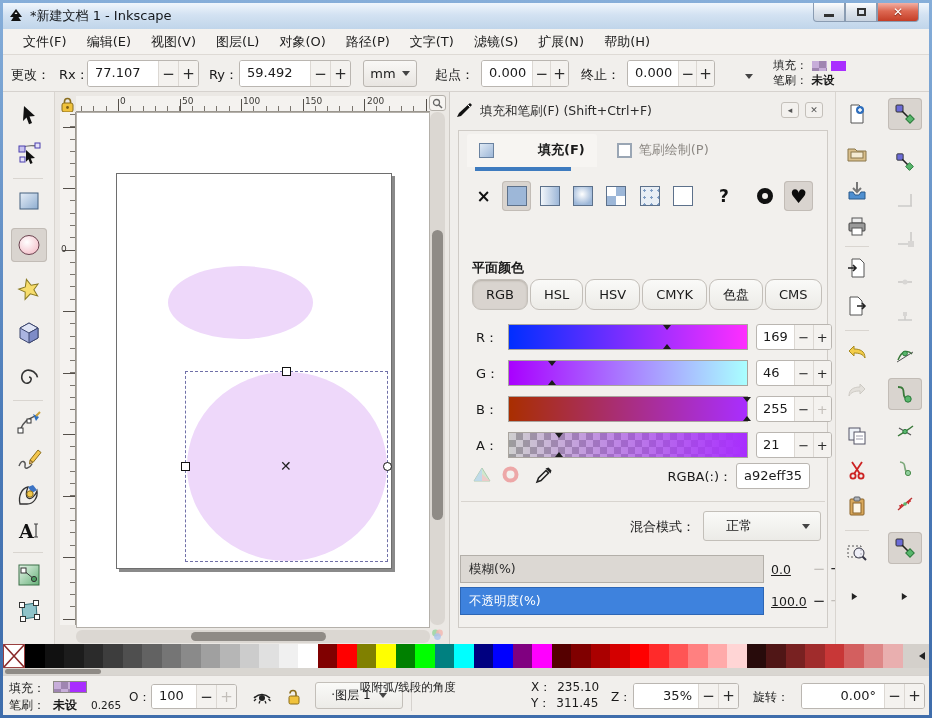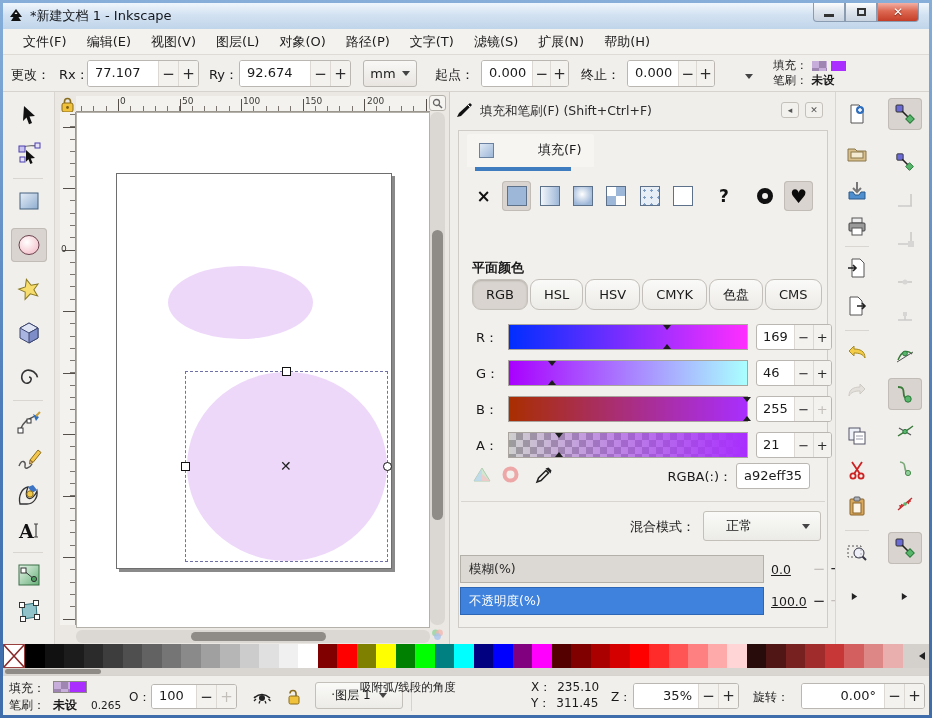--- a/index.html
+++ b/index.html
@@ -92,21 +92,21 @@
   
   #dock { position:absolute; left:446px; top:89px; width:386px; bottom:71px; background:#f0eeeb;
     border-left:1px solid #cfcbc6; }
   #dock-header { position:absolute; left:6px; top:8px; right:8px; height:22px; display:flex; align-items:center; gap:6px; }
   #dock-header .dtitle { font-size:12.5px; color:#2a2a2a; }
   .dock-btn { position:absolute; top:10px; width:18px; height:16px; border:1px solid #c4c0ba;
     border-radius:3px; background:#f3f1ee; display:flex; align-items:center; justify-content:center; font-size:9px; color:#555; }
   #dialog-frame { position:absolute; left:8px; top:38px; width:370px; height:498px; border:1px solid #cfcbc6; background:#f2f0ed; }
   .tabs { position:absolute; left:8px; top:2px; right:8px; height:34px; display:flex; align-items:flex-end; gap:8px; }
   .tab { display:flex; align-items:center; gap:7px; padding:7px 12px 8px; font-size:13px; color:#8d8984; }
-  .tab.active { color:#1a1a1a; font-weight:normal; background:#f7f5f2; border-radius:3px 3px 0 0;gap:44px; }
+  .tab.active { color:#1a1a1a; font-weight:bold; background:#f7f5f2; border-radius:3px 3px 0 0;gap:44px; }
   .tab-underline { position:absolute; left:16px; top:36px; width:96px; height:4px; background:#3e7bbf; }
   .tabicon-fill { width:15px; height:15px; border:1px solid #6a82a0; background:linear-gradient(135deg,#dfe9f4,#9db7d8); }
   .tabicon-stroke { width:15px; height:15px; border:2px solid #9aa6b4; background:#fff; }
 
   .filltype-row { position:absolute; left:10px; top:48px; right:10px; height:34px; display:flex; align-items:center; }
   .ftbtn { width:30px; height:30px; display:flex; align-items:center; justify-content:center; border-radius:4px; margin-right:4px; }
   .ftbtn.sel { background:#d9d4cf; box-shadow:inset 0 0 0 1px #c2bcb6; }
   .ft-none { font-size:17px; font-weight:bold; color:#111; }
   .ft-sq { width:20px; height:20px; border:1px solid #5d718b; }
   .ft-flat { background:#9db7d8; }
@@ -234,21 +234,21 @@
   <div id="toolbar">
     <span class="lbl" style="left:8px;">更改：</span>
     <span class="lbl" style="left:56px;">Rx：</span>
     <div class="spin" style="left:84px; top:5px; width:112px;">
       <span class="v" style="flex:1;">77.107</span>
       <span class="m">−</span>
           <span class="p">+</span>
     </div>
     <span class="lbl" style="left:206px;">Ry：</span>
     <div class="spin" style="left:236px; top:5px; width:112px;">
-      <span class="v" style="flex:1;">92.674</span>
+      <span class="v" style="flex:1;">59.492</span>
       <span class="m">−</span>
           <span class="p">+</span>
     </div>
     <div class="ddbtn" style="left:360px; top:5px; width:54px;">
       <span>mm</span>
       <span class="caret"></span>
     </div>
     <span class="lbl" style="left:432px;">起点：</span>
     <div class="spin" style="left:478px; top:5px; width:88px;">
       <span class="v" style="flex:1;">0.000</span>
@@ -453,20 +453,24 @@
       <span class="dtitle">填充和笔刷(F) (Shift+Ctrl+F)</span>
     </div>
     <div class="dock-btn" style="right:36px;">◂</div>
     <div class="dock-btn" style="right:12px;">✕</div>
 
     <div id="dialog-frame">
       <div class="tabs">
         <div class="tab active">
           <span class="tabicon-fill"></span>
           <span>填充(F)</span>
+        </div>
+        <div class="tab">
+          <span class="tabicon-stroke"></span>
+          <span>笔刷绘制(P)</span>
         </div>
       </div>
       <div class="tab-underline"></div>
 
       <div class="filltype-row">
         <div class="ftbtn">
               <span class="ft-none">×</span>
             </div>
         <div class="ftbtn sel">
               <span class="ft-sq ft-flat"></span>

